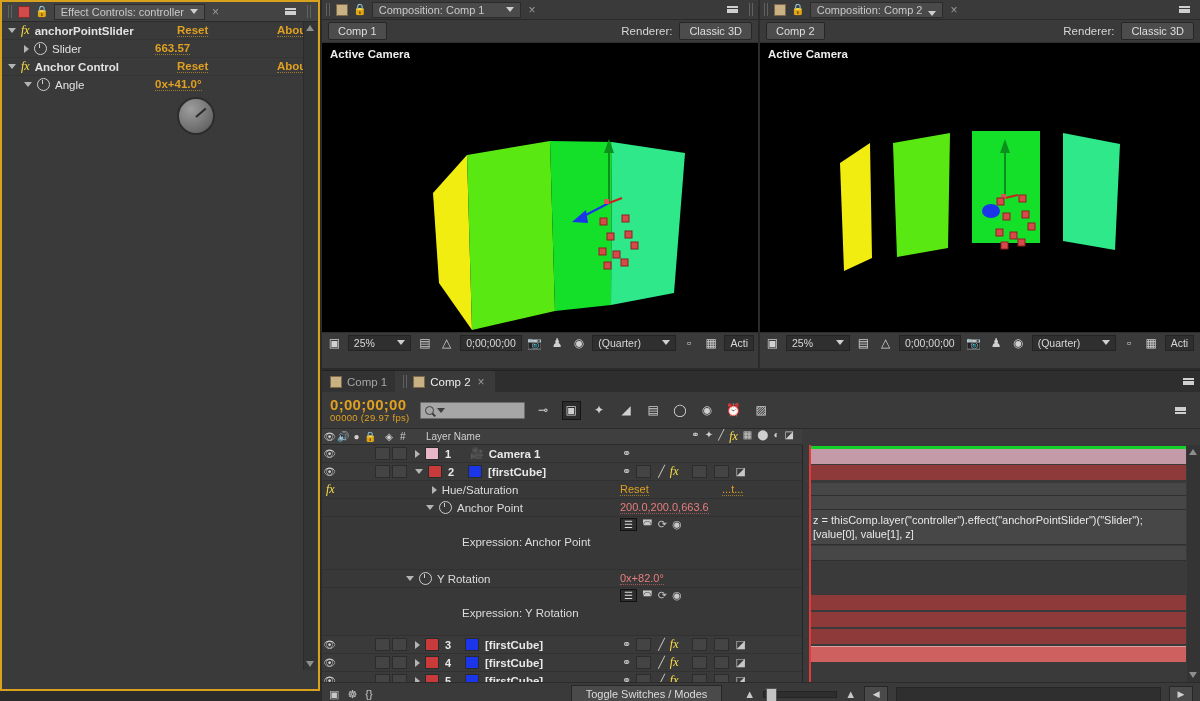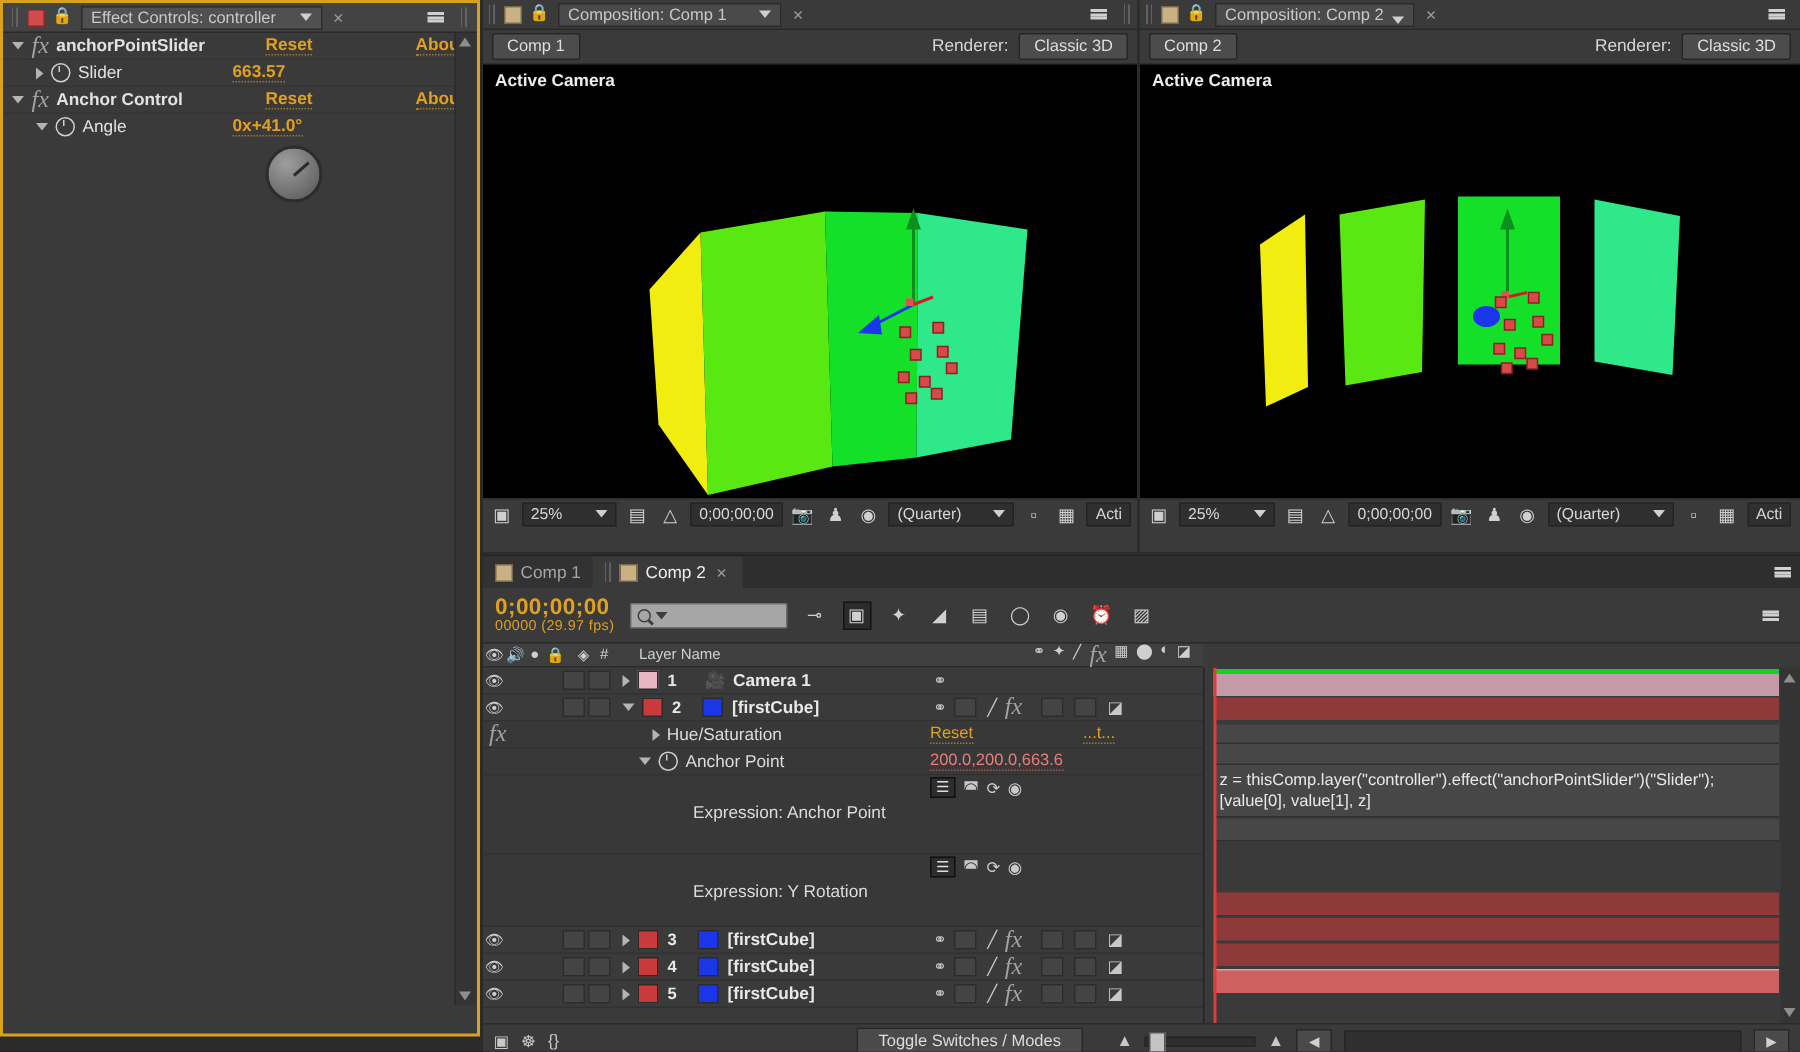--- a/index.html
+++ b/index.html
@@ -37,22 +37,22 @@
   .ecbread{height:18px;display:flex;align-items:center;padding:0 8px;background:#3a3a3a;
            border-bottom:1px solid #2d2d2d;color:#d8d8d8;font-size:11px;}
   .ecbody{position:relative;height:calc(100% - 39px);background:#3a3a3a;}
   .ecrow{display:flex;align-items:center;height:17px;padding-left:6px;
          border-bottom:1px solid #343434;position:relative;}
   .tri{width:0;height:0;margin-right:5px;flex:none;}
   .tri.down{border-left:4px solid transparent;border-right:4px solid transparent;
             border-top:5px solid #b4b4b4;}
   .tri.right{border-top:4px solid transparent;border-bottom:4px solid transparent;
              border-left:5px solid #b4b4b4;}
-  .fx{font-style:italic;font-family:"Liberation Serif",serif;color:#a3a3a3;
-      margin-right:5px;font-size:16px;}
+  .fx{font-style:italic;font-family:"Liberation Serif",serif;color:#fde047;
+      margin-right:5px;font-size:12px;}
   .stopw{width:11px;height:11px;border-radius:50%;border:1px solid #cfcfcf;
          margin-right:5px;flex:none;position:relative;}
   .stopw:after{content:"";position:absolute;left:4px;top:1px;width:1px;height:4px;
          background:#cfcfcf;}
   .ecname{color:#e2e2e2;font-weight:bold;font-size:11.5px;}
   .ecname.plain{font-weight:normal;}
   .ecval{position:absolute;left:175px;color:#e0a021;font-size:11.5px;font-weight:bold;
          border-bottom:1px dotted #9c7a29;}
   .ecabout{position:absolute;left:275px;color:#e0a021;font-size:11.5px;font-weight:bold;
          border-bottom:1px dotted #9c7a29;white-space:nowrap;overflow:hidden;width:28px;}
@@ -165,21 +165,21 @@
 
   <div class="farleft-tab">
     <span>ne)</span>
   </div>
 
   <div class="panel" id="effects">
     <div class="ectab">
       <span class="grip"></span>
       <span class="sw-red"></span>
       <span class="lock">🔒</span>
-      <span style="background:#505050;border:1px solid #2b2b2b;padding:1px 6px;display:flex;align-items:center;gap:16px;">
+      <span style="background:#505050;border:1px solid #2b2b2b;padding:1px 6px;display:flex;align-items:center;gap:6px;">
         <span>Effect Controls: controller</span>
         <span class="caret"></span>
       </span>
       <span class="xclose">×</span>
       <span class="menuico">
           <i class="bars"></i>
         </span>
       <span class="grip"></span>
     </div>
 
@@ -485,20 +485,26 @@
         <div class="lrow sub" style="height:50px;align-items:flex-start;padding-top:2px;">
           <span style="position:absolute;left:298px;top:1px;display:flex;gap:5px;align-items:center;">
             <span style="background:#2d2d2d;border:1px solid #111;color:#ddd;padding:0 3px;font-size:10px;">☰</span>
             <span>◚</span>
             <span>⟳</span>
             <span>◉</span>
           </span>
           <span class="subname" style="margin-left:140px;margin-top:17px;">Expression: Anchor Point</span>
         </div>
 
+        <div class="lrow sub">
+          <span class="tri down" style="margin-left:84px"></span>
+          <span class="stopw"></span>
+          <span class="subname">Y Rotation</span>
+          <span class="red" style="position:absolute;left:298px;border-bottom:1px dotted #a05555">0x+82.0°</span>
+        </div>
 
         <div class="lrow sub" style="height:45px;align-items:flex-start;padding-top:2px;">
           <span style="position:absolute;left:298px;top:1px;display:flex;gap:5px;align-items:center;">
             <span style="background:#2d2d2d;border:1px solid #111;color:#ddd;padding:0 3px;font-size:10px;">☰</span>
             <span>◚</span>
             <span>⟳</span>
             <span>◉</span>
           </span>
           <span class="subname" style="margin-left:140px;margin-top:17px;">Expression: Y Rotation</span>
         </div>

